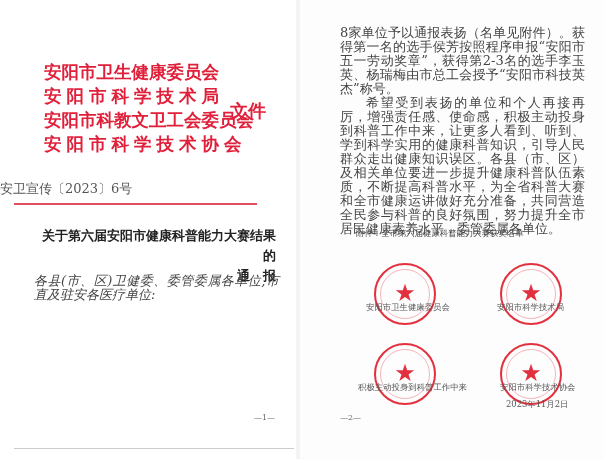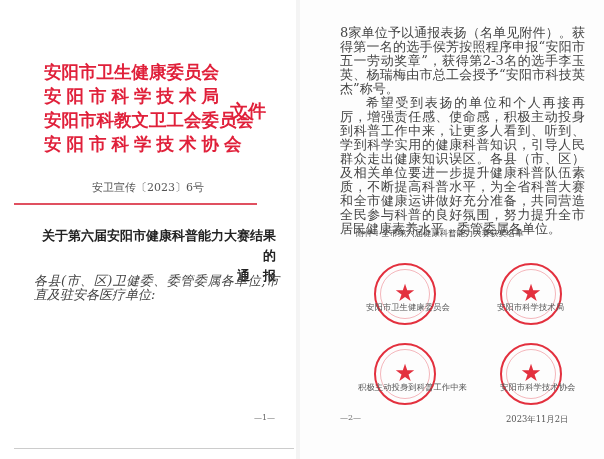--- a/index.html
+++ b/index.html
@@ -48,22 +48,21 @@
       position: absolute;
       left: 230px; top: 99px;
       color: #e0203a;
       font-weight: bold;
       font-size: 18px;
       white-space: nowrap;
     }
     .doc-number {
       position: absolute;
       left: 0; width: 296px; top: 180px;
-      text-align: center;
-      font-size: 11px;
+      font-size: 13px;
       color: #555;
     }
     .red-rule {
       position: absolute;
       left: 14px; top: 203px; width: 243px; height: 1.5px;
       background: #e05060;
     }
     .notice-title {
       position: absolute;
       left: 36px; top: 226px; width: 240px;
@@ -139,21 +138,21 @@
     .sig-label {
       position: absolute;
       font-size: 8.4px;
       color: #555;
       white-space: nowrap;
     }
     .sig-1 { left: 366px; top: 302px; }
     .sig-2 { left: 497px; top: 302px; }
     .sig-3 { left: 358px; top: 382px; }
     .sig-4 { left: 500px; top: 382px; }
-    .sig-date { left: 506px; top: 414px; }
+    .sig-date { left: 506px; top: 399px; }
   </style>
 </head>
 <body>
 
 <div class="page page-left">
   <div class="hdr-lines">
     <div class="hdr-line">安阳市卫生健康委员会</div>
     <div class="hdr-line spaced">安阳市科学技术局</div>
     <div class="hdr-line">安阳市科教文卫工会委员会</div>
     <div class="hdr-line spaced">安阳市科学技术协会</div>

